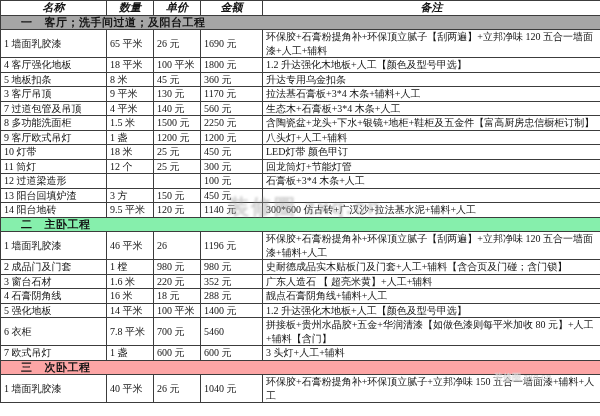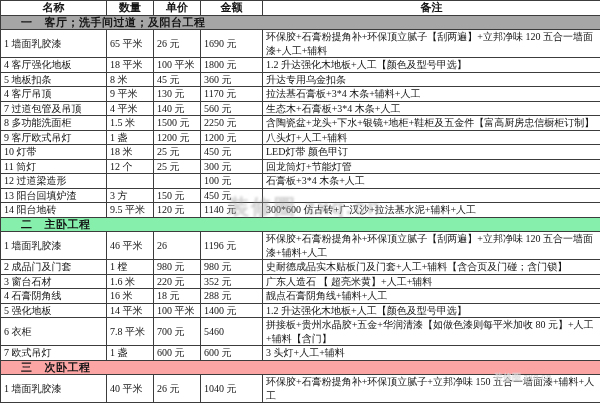--- a/index.html
+++ b/index.html
@@ -22,20 +22,21 @@
     border:1px solid #3c3c3c;
     padding:0 3px;
     line-height:13.5px;
     vertical-align:middle;
     overflow:hidden;
     word-break:break-all;
   }
   thead th {
     font-weight:bold; text-align:center; font-size:11px; height:14px;
     background:#ffffff;
+    font-style:italic;
   }
   tbody td { height:14px; text-align:left; }
   tr.section-row td {
     font-weight:bold; font-size:11px; letter-spacing:0.5px;
     padding-left:20px; height:14px;
   }
   tr.section-row .sec-num { display:inline-block; margin-right:12px; }
   .watermark {
     position:absolute; color:#9a9a9a; font-weight:bold;
     filter:blur(1.2px); opacity:0.45; pointer-events:none;
@@ -84,21 +85,21 @@
           <td>1.2 升达强化木地板+人工【颜色及型号甲选】</td>
         </tr>
         <tr>
           <td>5 地板扣条</td>
           <td>8 米</td>
           <td>45 元</td>
           <td>360 元</td>
           <td>升达专用乌金扣条</td>
         </tr>
         <tr>
-          <td>4 客厅吊顶</td>
+          <td>3 客厅吊顶</td>
           <td>9 平米</td>
           <td>130 元</td>
           <td>1170 元</td>
           <td>拉法基石膏板+3*4 木条+辅料+人工</td>
         </tr>
         <tr>
           <td>7 过道包管及吊顶</td>
           <td>4 平米</td>
           <td>140 元</td>
           <td>560 元</td>

